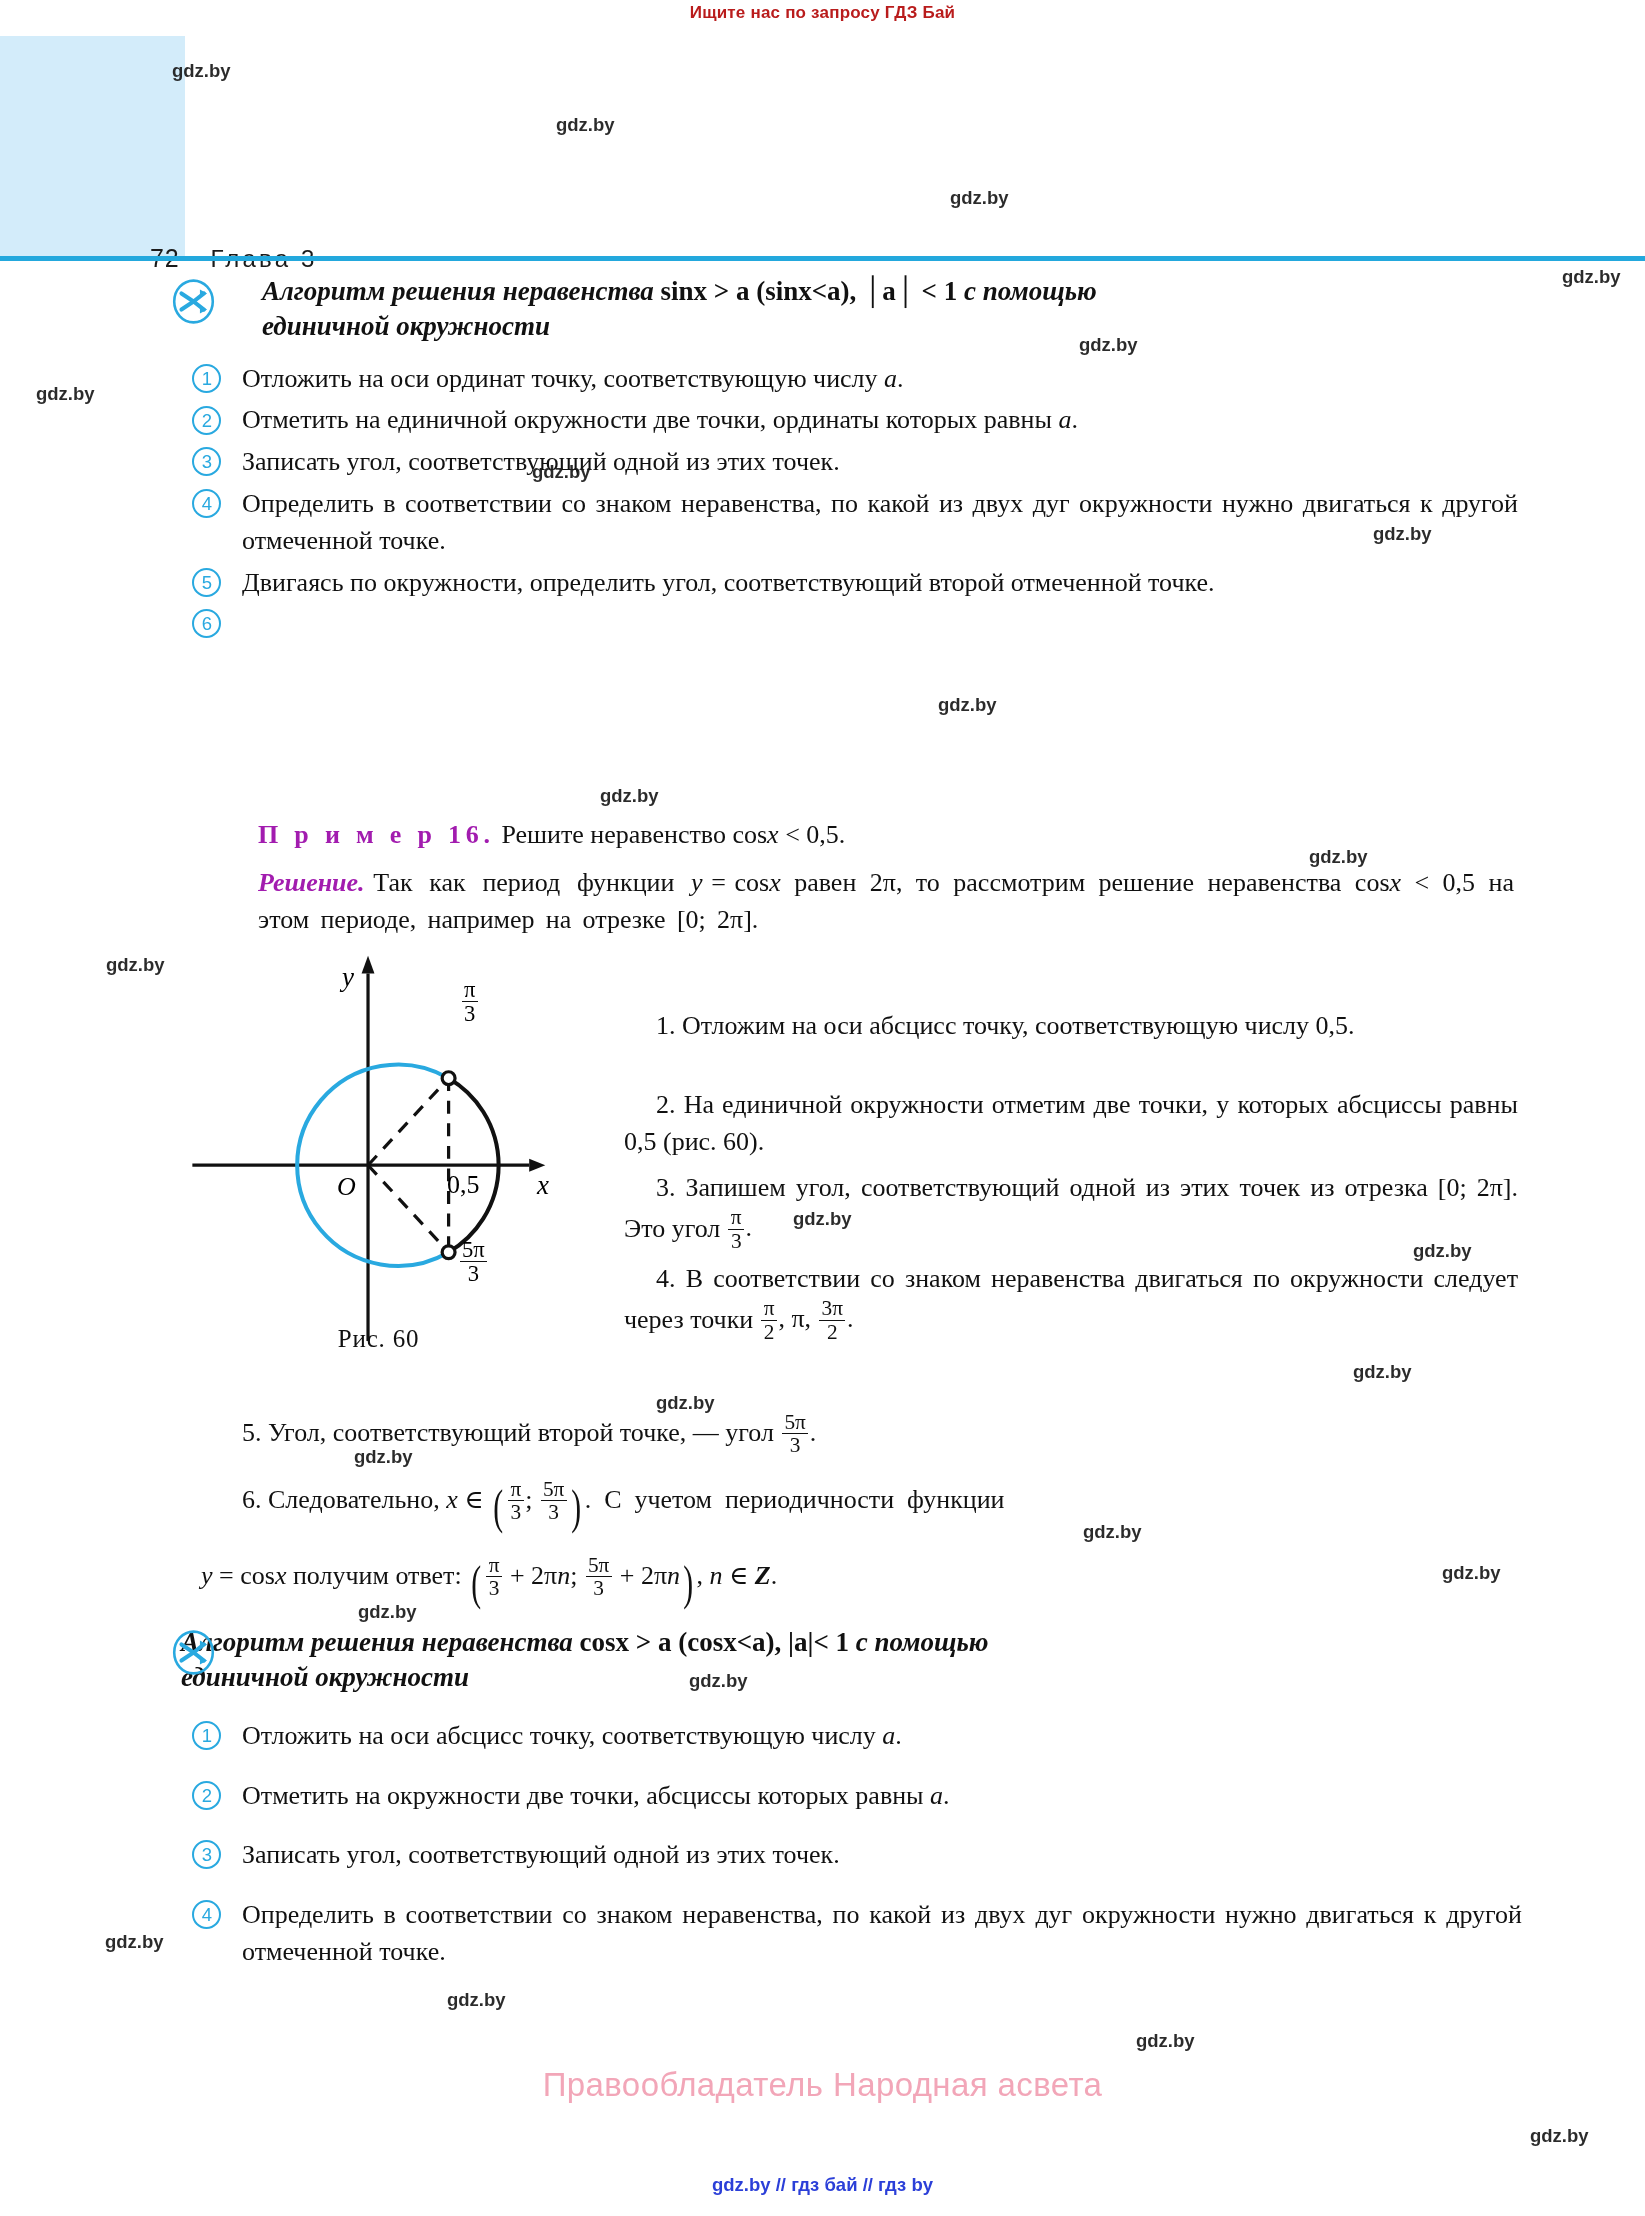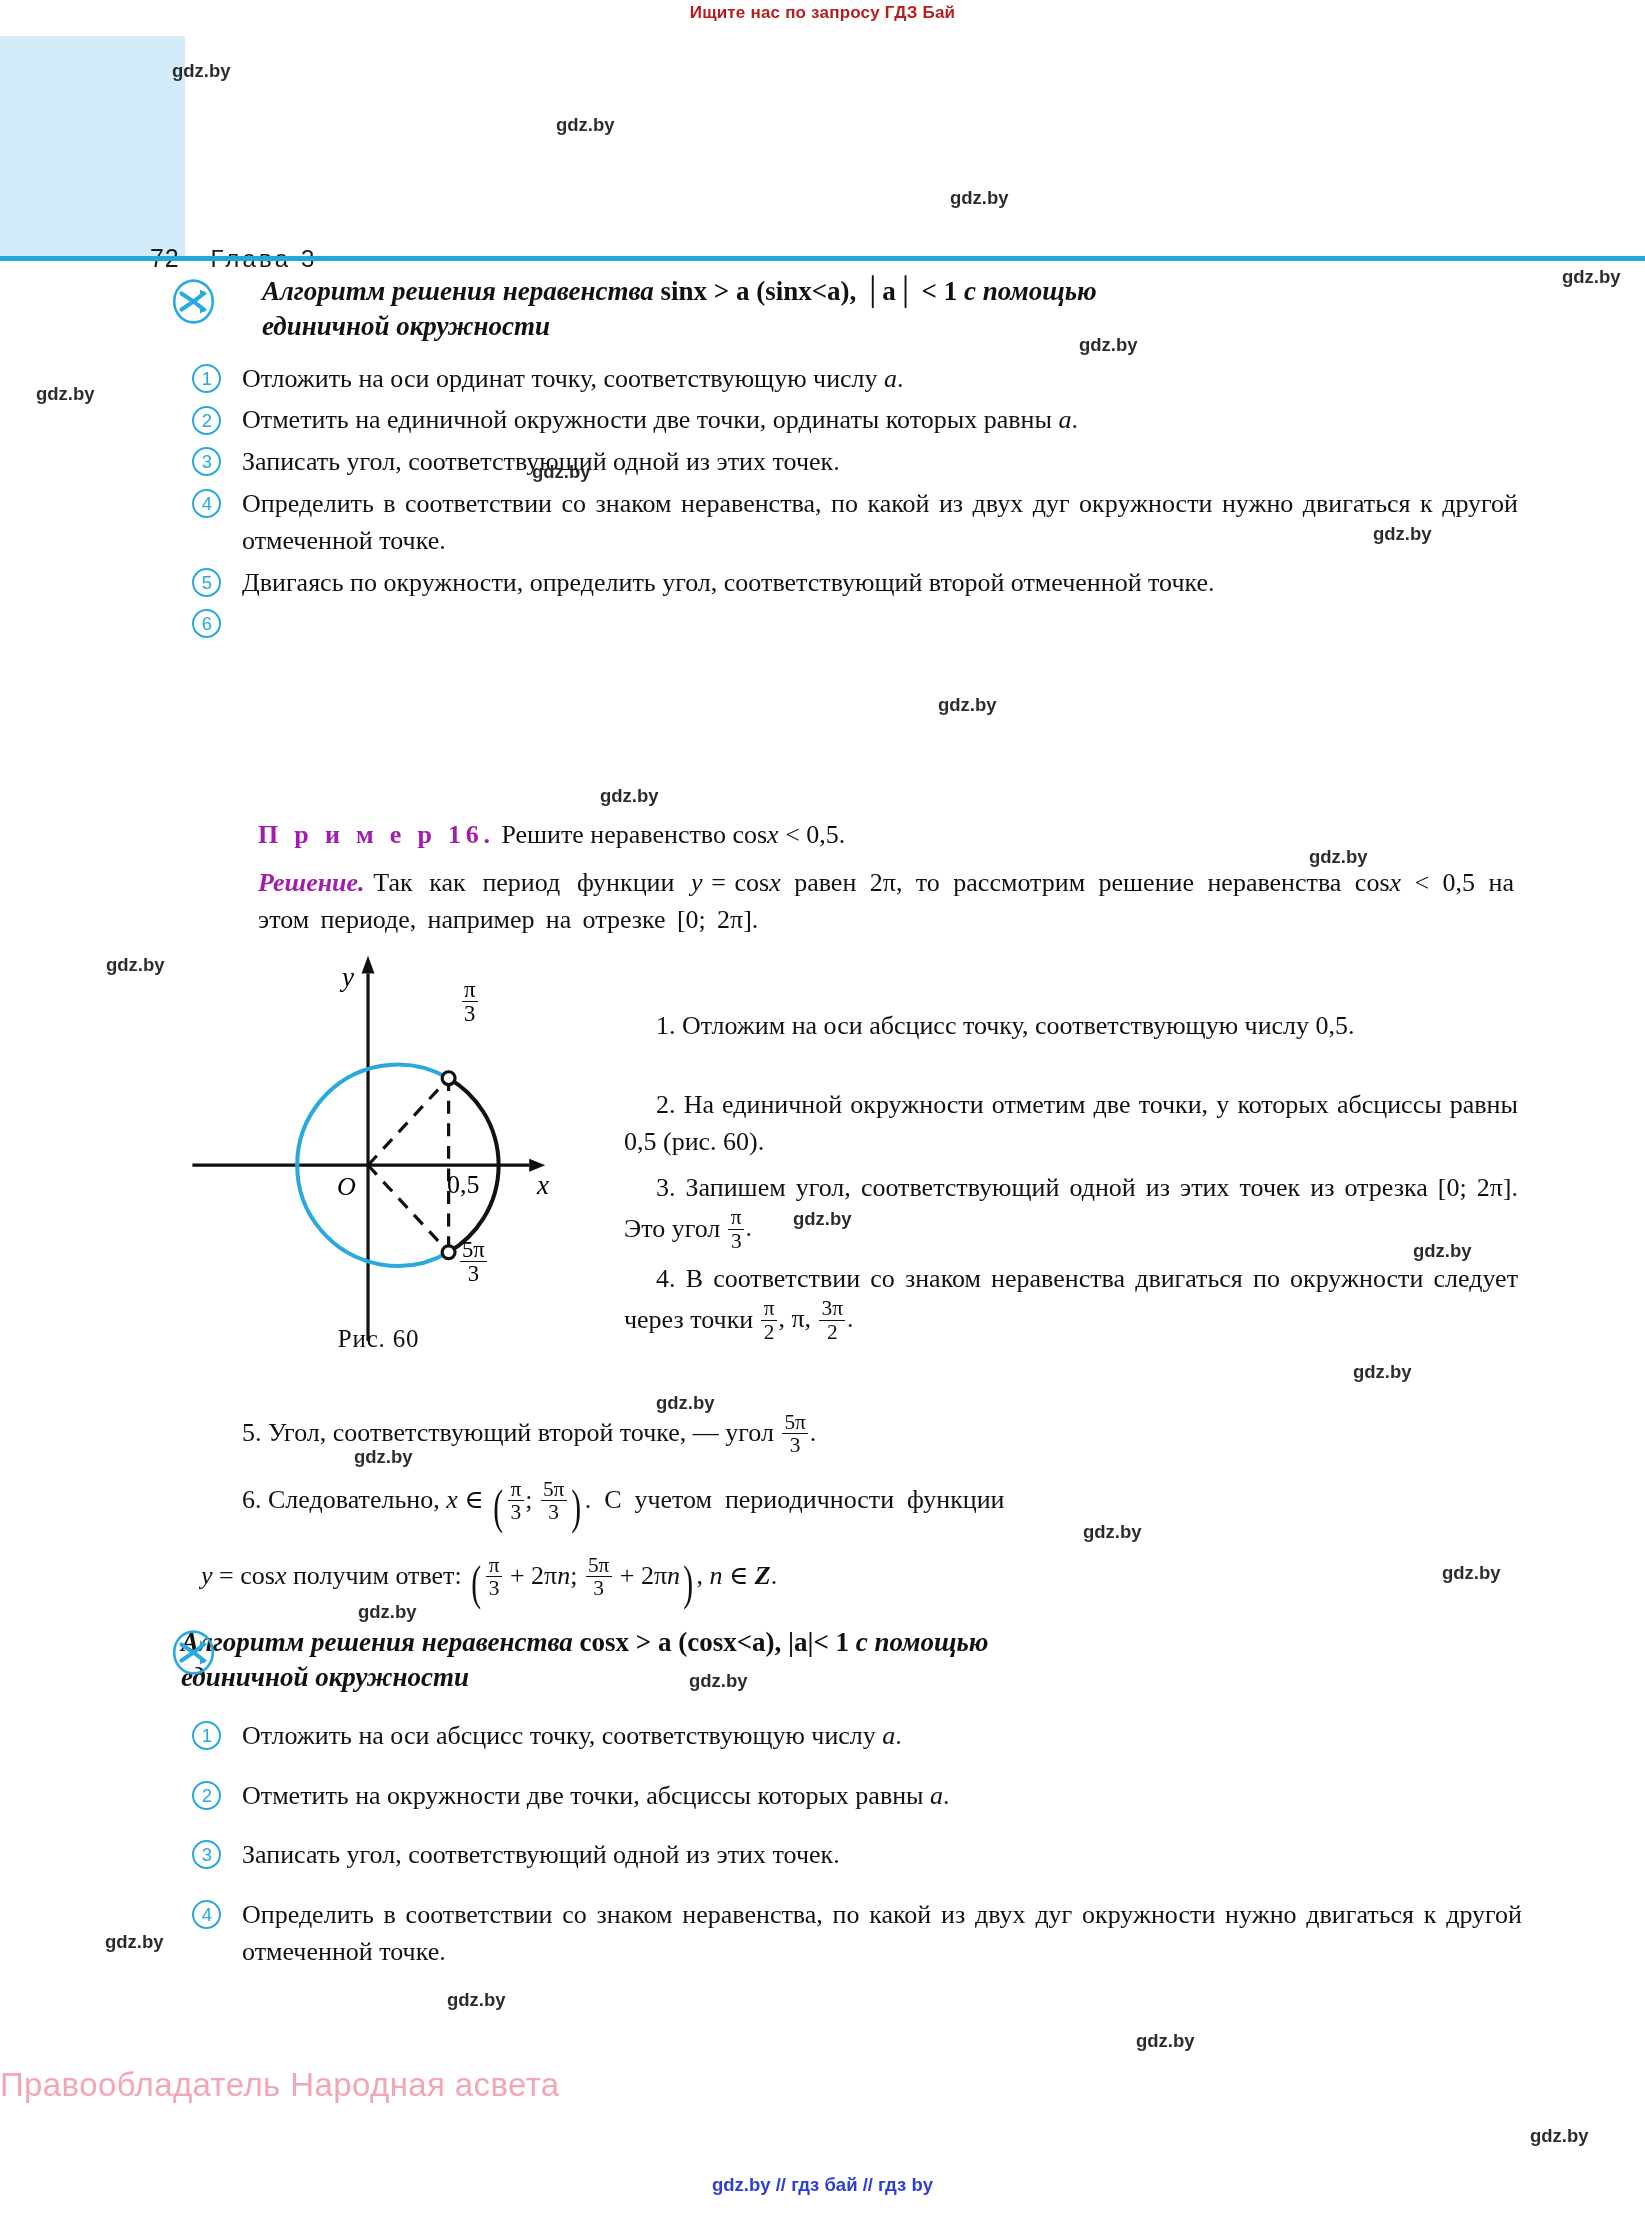--- a/index.html
+++ b/index.html
@@ -31,21 +31,21 @@
     font-size: 18.5px;
     font-weight: 600;
     opacity: .92;
     white-space: nowrap;
     pointer-events: none;
   }
   .copyright {
     position: absolute;
     left: 0; width: 100%;
     top: 2066px;
-    text-align: left;
+    text-align: center;
     color: #f2a6b8;
     font-family: "Liberation Sans", sans-serif;
     font-size: 33px;
     letter-spacing: 0.4px;
   }
   .bottom-links {
     position: absolute;
     left: 0; width: 100%;
     top: 2174px;
     text-align: center;

